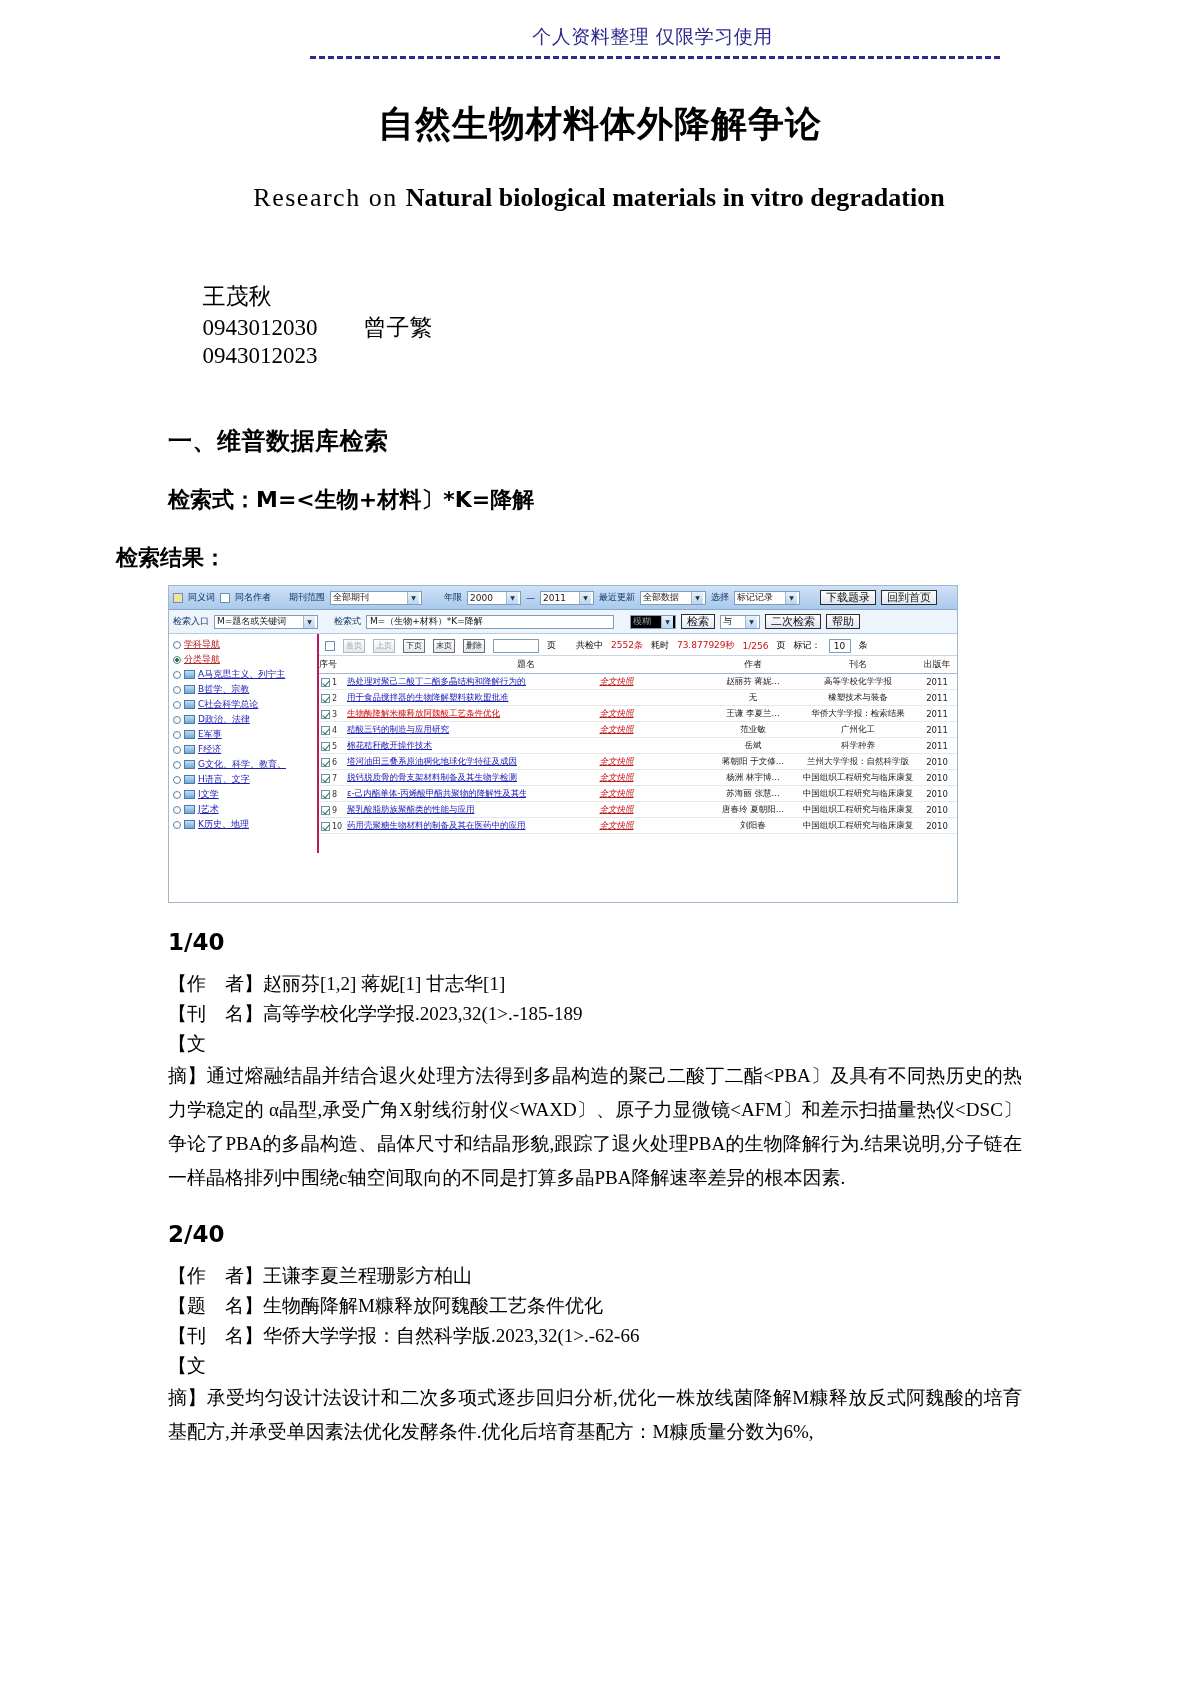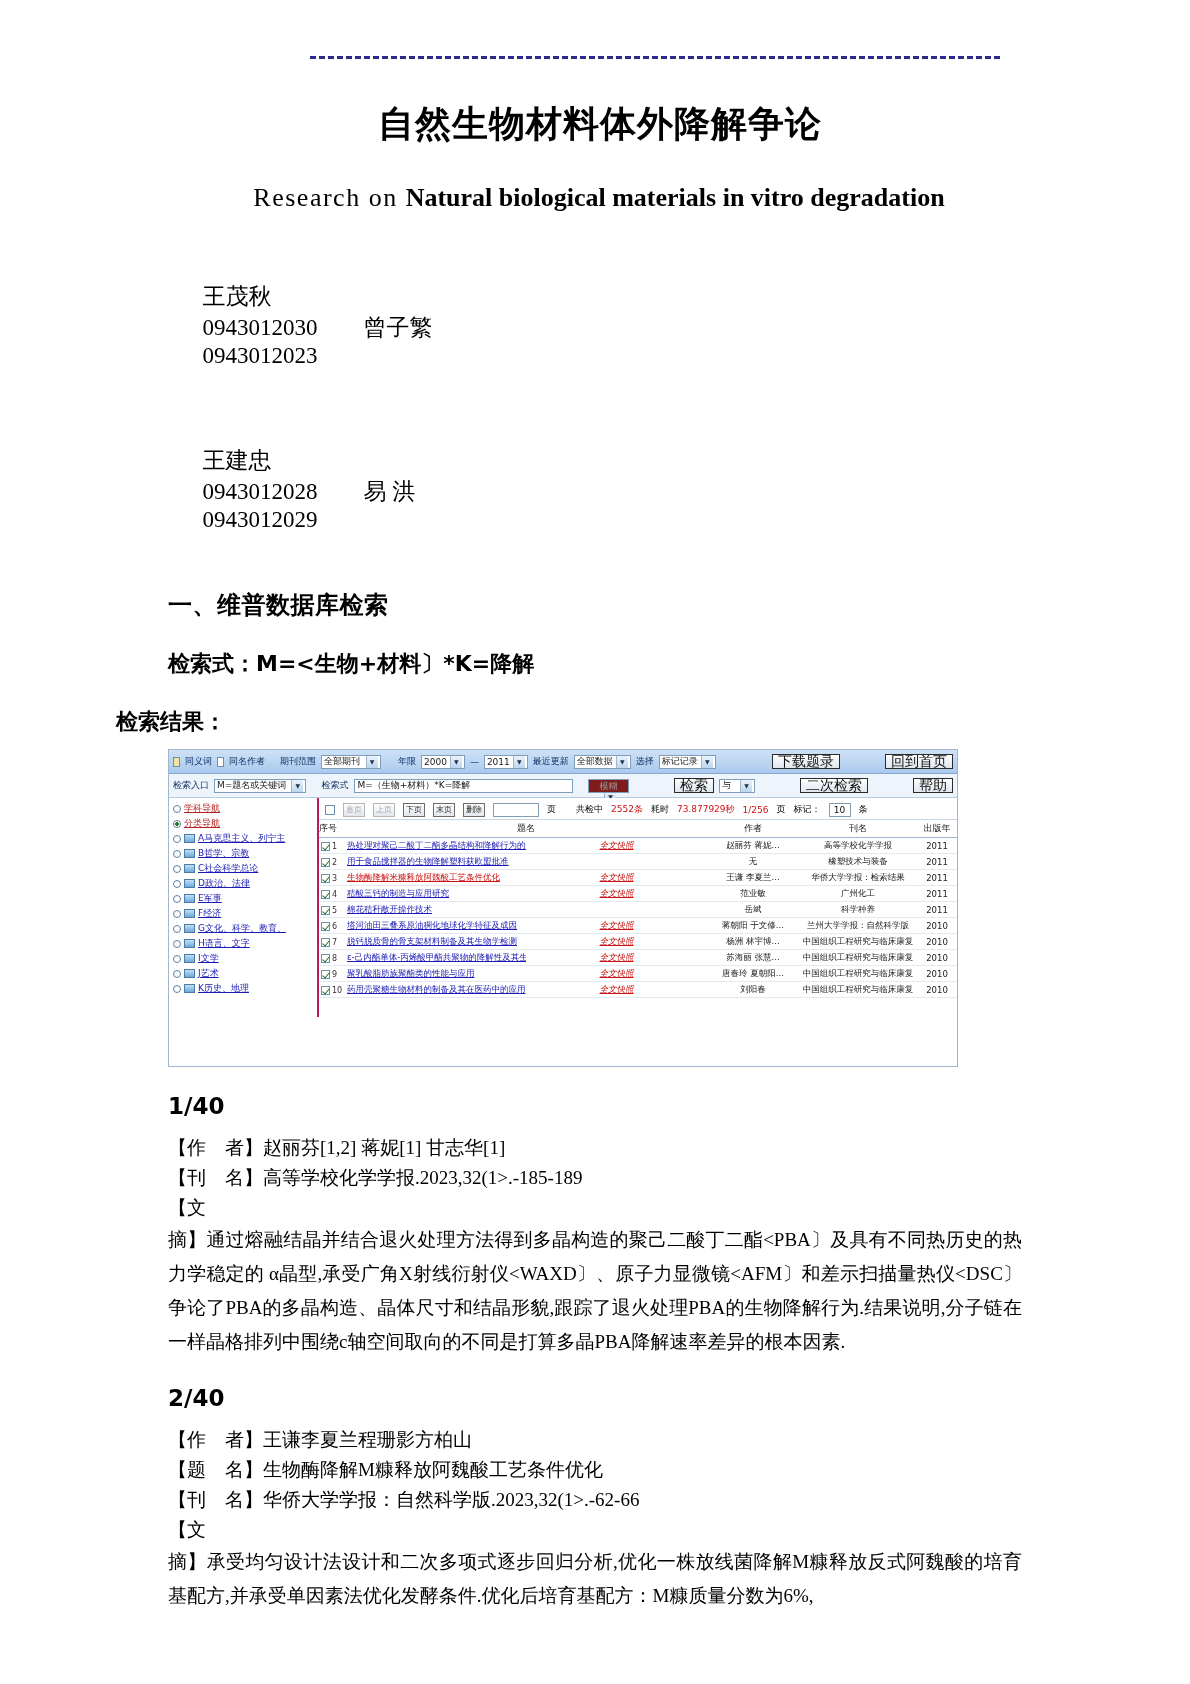--- a/index.html
+++ b/index.html
@@ -177,43 +177,42 @@
     font-size: 6px;
     color: #234;
     margin-left: 3px;
   }
   .sel.w90 { width: 92px; }
   .sel.w52 { width: 54px; }
   .sel.w46 { width: 46px; }
   .sel.w102 { width: 104px; }
   .sel.w66 { width: 66px; }
   .sel.w40 { width: 40px; }
-  .sel.dis { color: #9a9a9a; background: #7f1d1d; flex-direction: column; }
+  .sel.dis { color: #9a9a9a; background: #000000; }
   .txtin {
     height: 14px;
     background: #ffffff;
     border: 1px solid #7f9db9;
     font-size: 9px;
     padding: 0 3px;
     box-sizing: border-box;
     display: inline-flex;
     align-items: center;
     color: #111;
   }
   .btn3d {
     height: 15px;
     background: linear-gradient(#ffffff, #dfe6ee);
     border: 1px solid #2b2b2b;
-    font-size: 14px;
+    font-size: 11px;
     padding: 0 5px;
     display: inline-flex;
     align-items: center;
     color: #111;
     box-sizing: border-box;
-    margin-left: 40px;
   }
   .shot-body {
     display: flex;
     height: 219px;
   }
   .shot-side {
     width: 150px;
     background: #ffffff;
     border-right: 2px solid #be185d;
     padding: 3px 0 0 4px;
@@ -353,38 +352,34 @@
     line-height: 34px;
     text-align: justify;
   }
 </style>
 </head>
 <body>
 
 <div class="page">
 
   <div class="running-header">
+    <div class="header-text">个人资料整理  仅限学习使用</div>
     <div class="header-rule"></div>
   </div>
 
   <div class="doc-title">自然生物材料体外降解争论</div>
   <div class="doc-subtitle">
     <span class="sub-lead">Research  on  </span><span class="sub-bold">Natural biological materials in vitro degradation</span>
   </div>
 
   <div class="authors">
     <div class="author-line">
       <span>王茂秋</span>
       <span>0943012030</span><span class="author-gap"></span><span>曾子繁</span>
       <span>0943012023</span>
-    </div>
-    <div class="author-line">
-      <span>王建忠</span>
-      <span>0943012028</span><span class="author-gap"></span><span>易 洪</span>
-      <span>0943012029</span>
     </div>
   </div>
 
   <div class="h-section">一、维普数据库检索</div>
   <div class="h-sub">检索式：M=&lt;生物+材料〕*K=降解</div>
   <div class="h-sub2">检索结果：</div>
 
   <div class="shot">
 
     <div class="shot-toolbar1">

